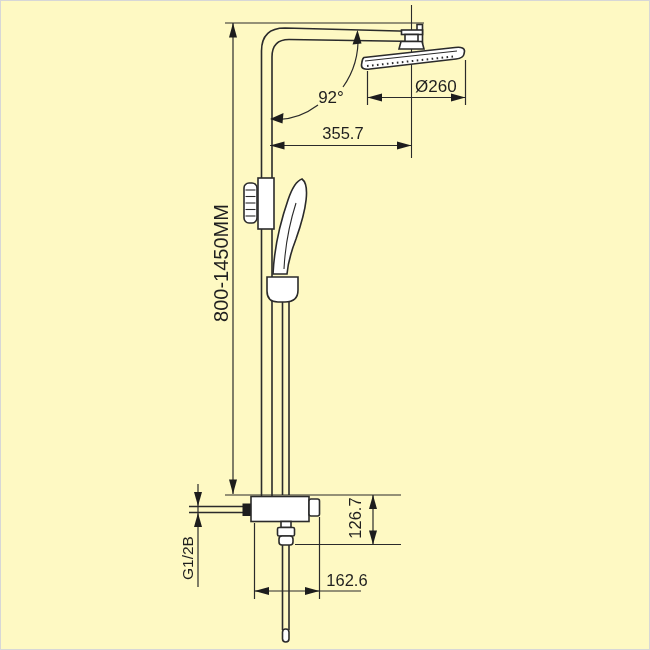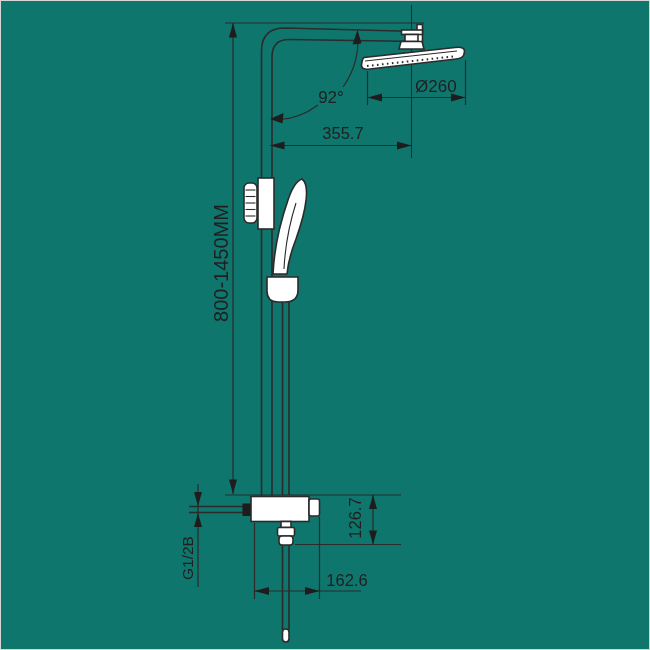--- a/index.html
+++ b/index.html
@@ -5,21 +5,21 @@
   html, body {
     margin: 0;
     padding: 0;
     background: #ffffff;
   }
   .canvas {
     position: relative;
     width: 648px;
     height: 648px;
     border: 1px solid #d7d7d7;
-    background: #0f766e;
+    background: #fef9c3;
     overflow: hidden;
     font-family: "Liberation Sans", sans-serif;
   }
   svg { display: block; }
   .obj  { fill: none; stroke: #2b2b2b; stroke-width: 1.6; }
   .objf { fill: #ffffff; stroke: #2b2b2b; stroke-width: 1.6; }
   .thin { fill: none; stroke: #2b2b2b; stroke-width: 1.1; }
   .dim  { fill: none; stroke: #2b2b2b; stroke-width: 1.2; }
   .arrow { fill: #1d1d1d; stroke: none; }
   .solid { fill: #1d1d1d; stroke: #1d1d1d; }

